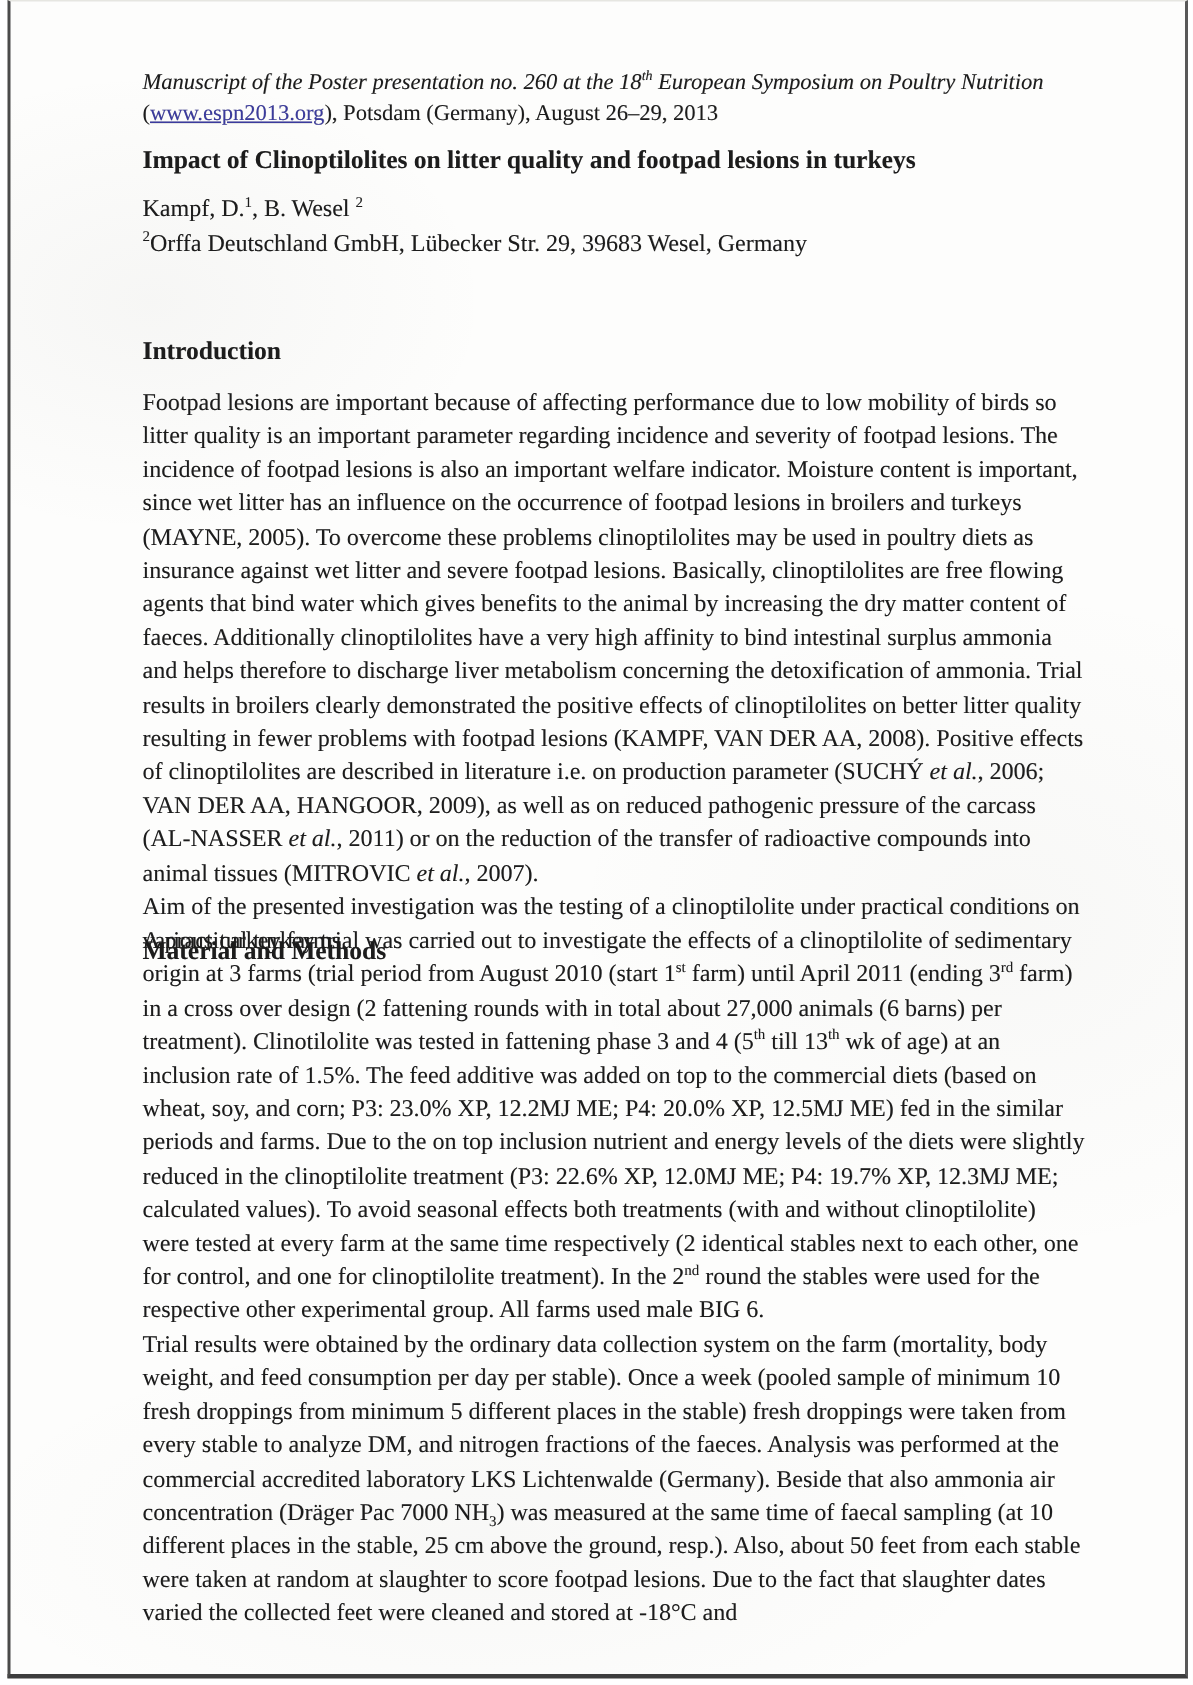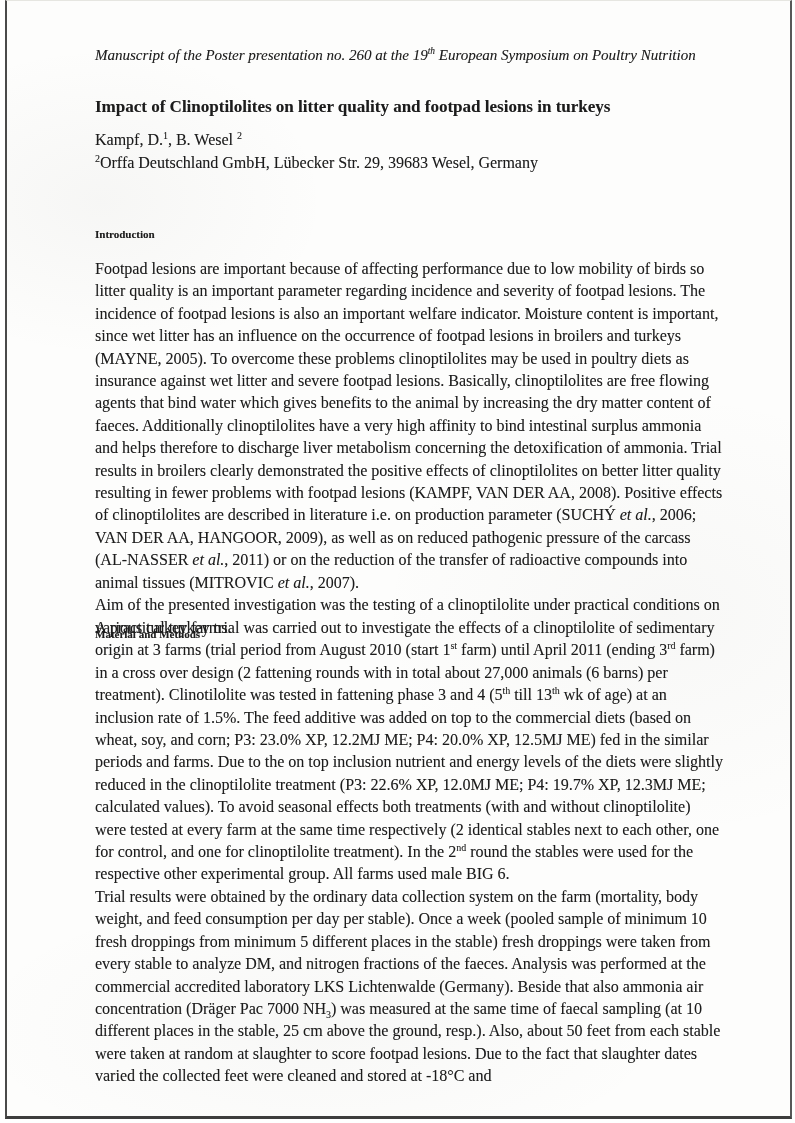--- a/index.html
+++ b/index.html
@@ -22,38 +22,39 @@
   .content{
     position:absolute;left:88px;top:0;width:630px;
     text-shadow:0.2px 0.2px 0.3px rgba(40,40,40,0.35);
   }
   .block{position:absolute;left:0;width:100%;}
   .header{top:44px;font-size:15px;line-height:21px;}
   .it{font-style:italic;}
   .title{top:95px;font-size:17px;font-weight:bold;line-height:22px;}
   .authors{top:128px;font-size:16px;line-height:22px;}
   .affil{top:151px;font-size:16px;line-height:21.5px;}
-  .sec-heading{font-size:11px;font-weight:bold;line-height:22px;}
+  .sec-heading{font-size:17px;font-weight:bold;line-height:22px;}
   .h-intro{top:222px;}
   .p-intro{top:257px;}
   .h-mm{top:622px;}
   .p-mm{top:616px;}
   .para{font-size:16px;line-height:22.4px;}
   sup{font-size:62%;line-height:0;}
   sub{font-size:62%;line-height:0;}
   .doclink{color:var(--link-color,#3b3b9e);text-decoration:underline;cursor:pointer;}
 </style>
 </head>
 <body>
 
 <div class="scan-frame">
   <div class="content">
 
     <div class="block header">
-      <div><span class="it">Manuscript of the Poster presentation no. 260 at the 19</span><sup class="it">th</sup><span class="it"> European Symposium on Poultry Nutrition</span></div>
+      <div><span class="it">Manuscript of the Poster presentation no. 260 at the 18</span><sup class="it">th</sup><span class="it"> European Symposium on Poultry Nutrition</span></div>
+      <div><span>(</span><a href="#" class="doclink">www.espn2013.org</a><span>), Potsdam (Germany), August 26–29, 2013</span></div>
     </div>
 
     <div class="block title">Impact of Clinoptilolites on litter quality and footpad lesions in turkeys</div>
 
     <div class="block authors"><span>Kampf, D.</span><sup>1</sup><span>, B. Wesel </span><sup>2</sup></div>
 
     <div class="block affil">
       <div><sup>2</sup><span>Orffa Deutschland GmbH, Lübecker Str. 29, 39683 Wesel, Germany</span></div>
     </div>
 

